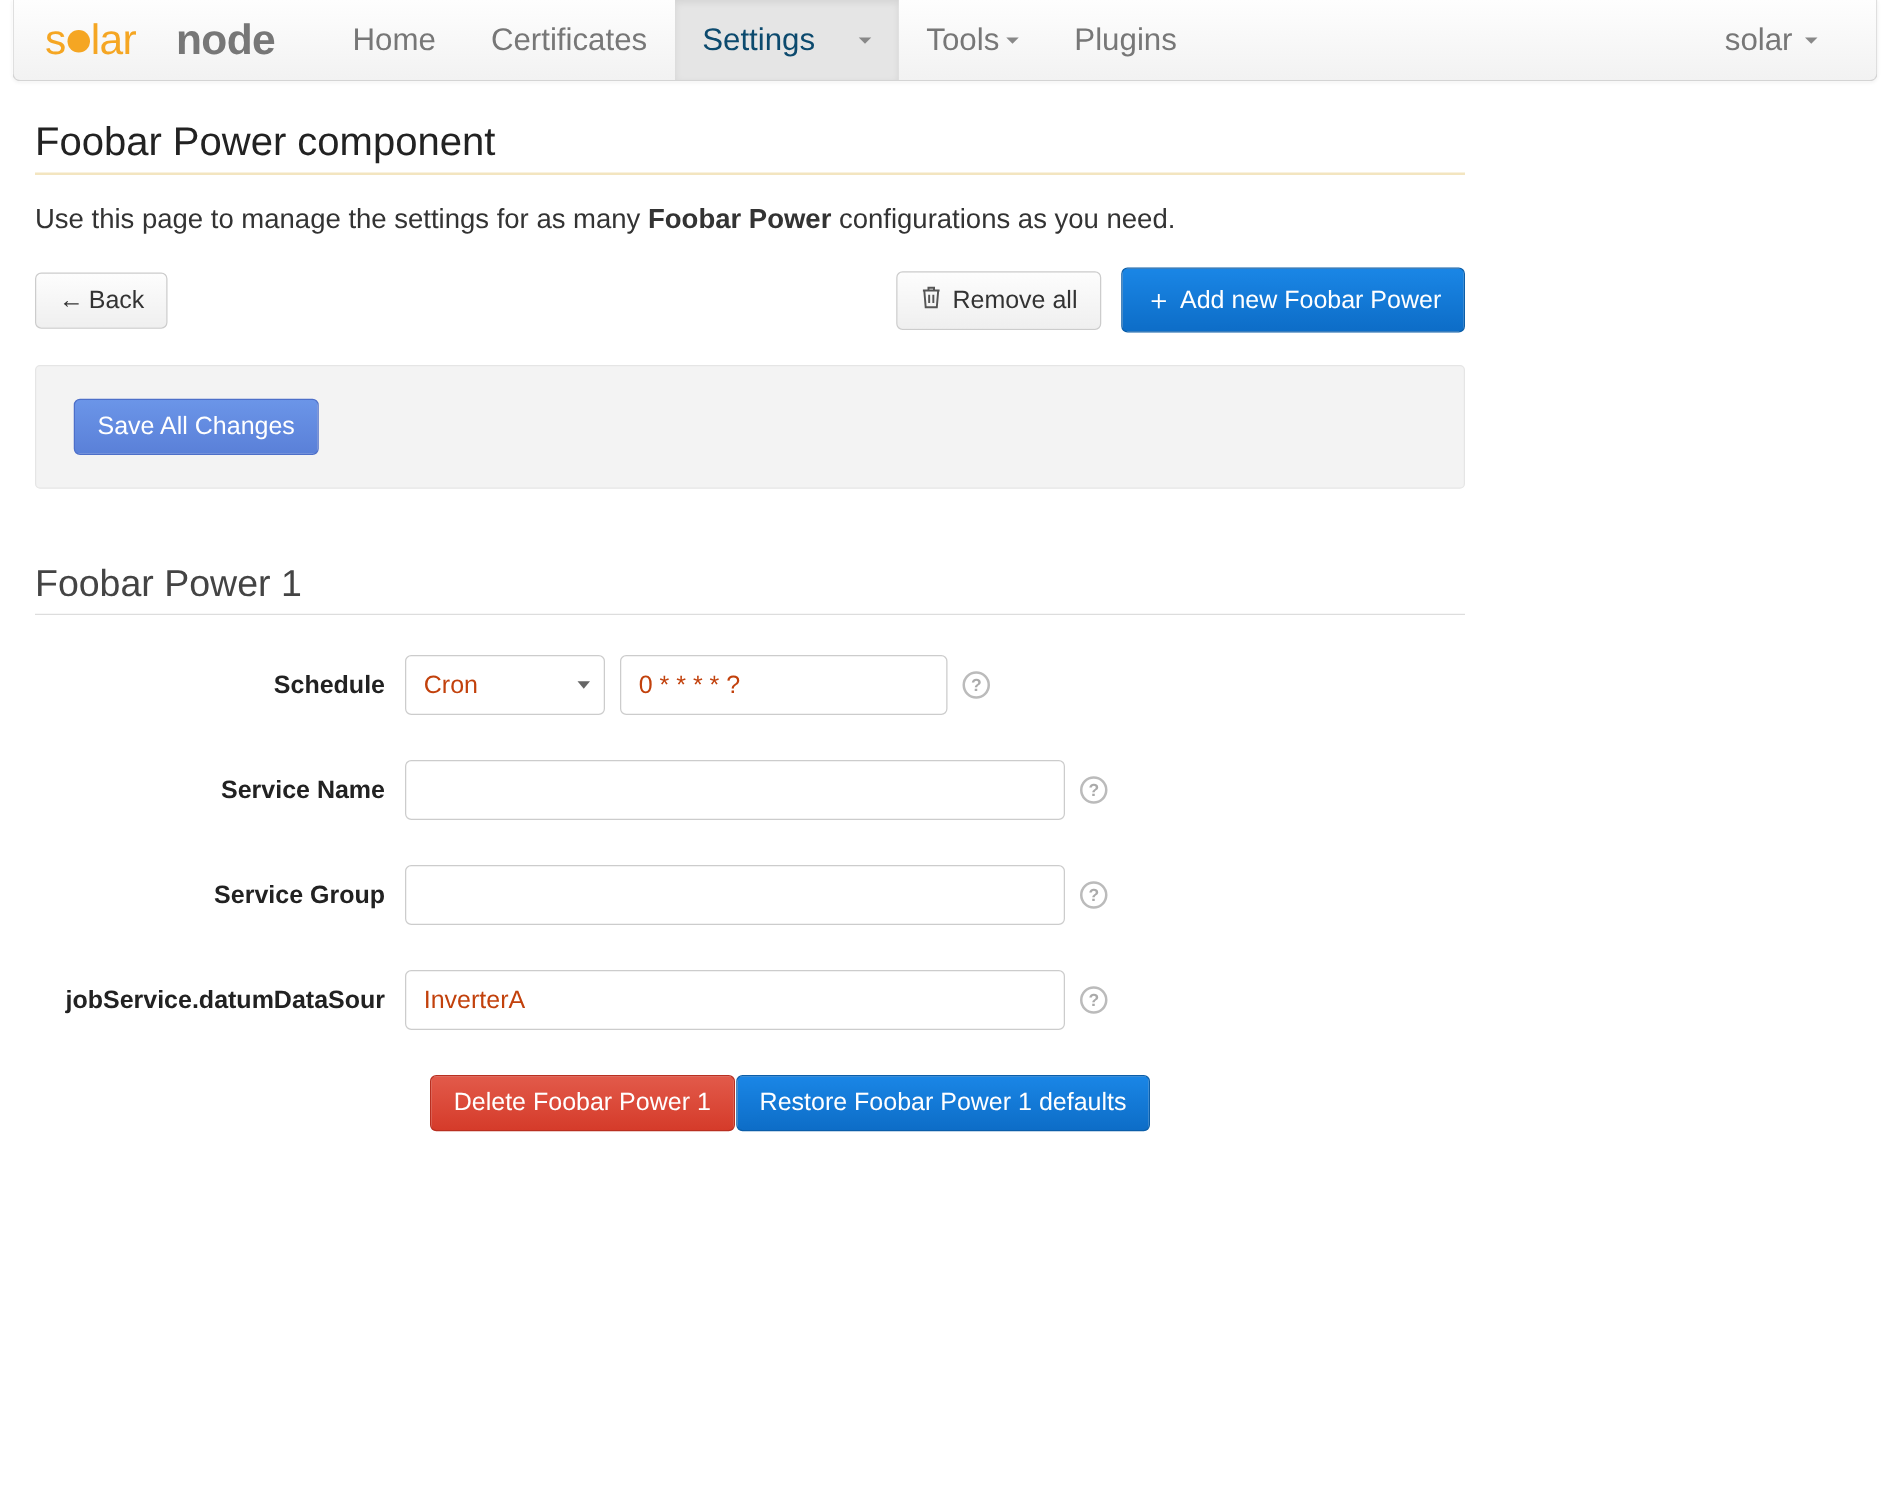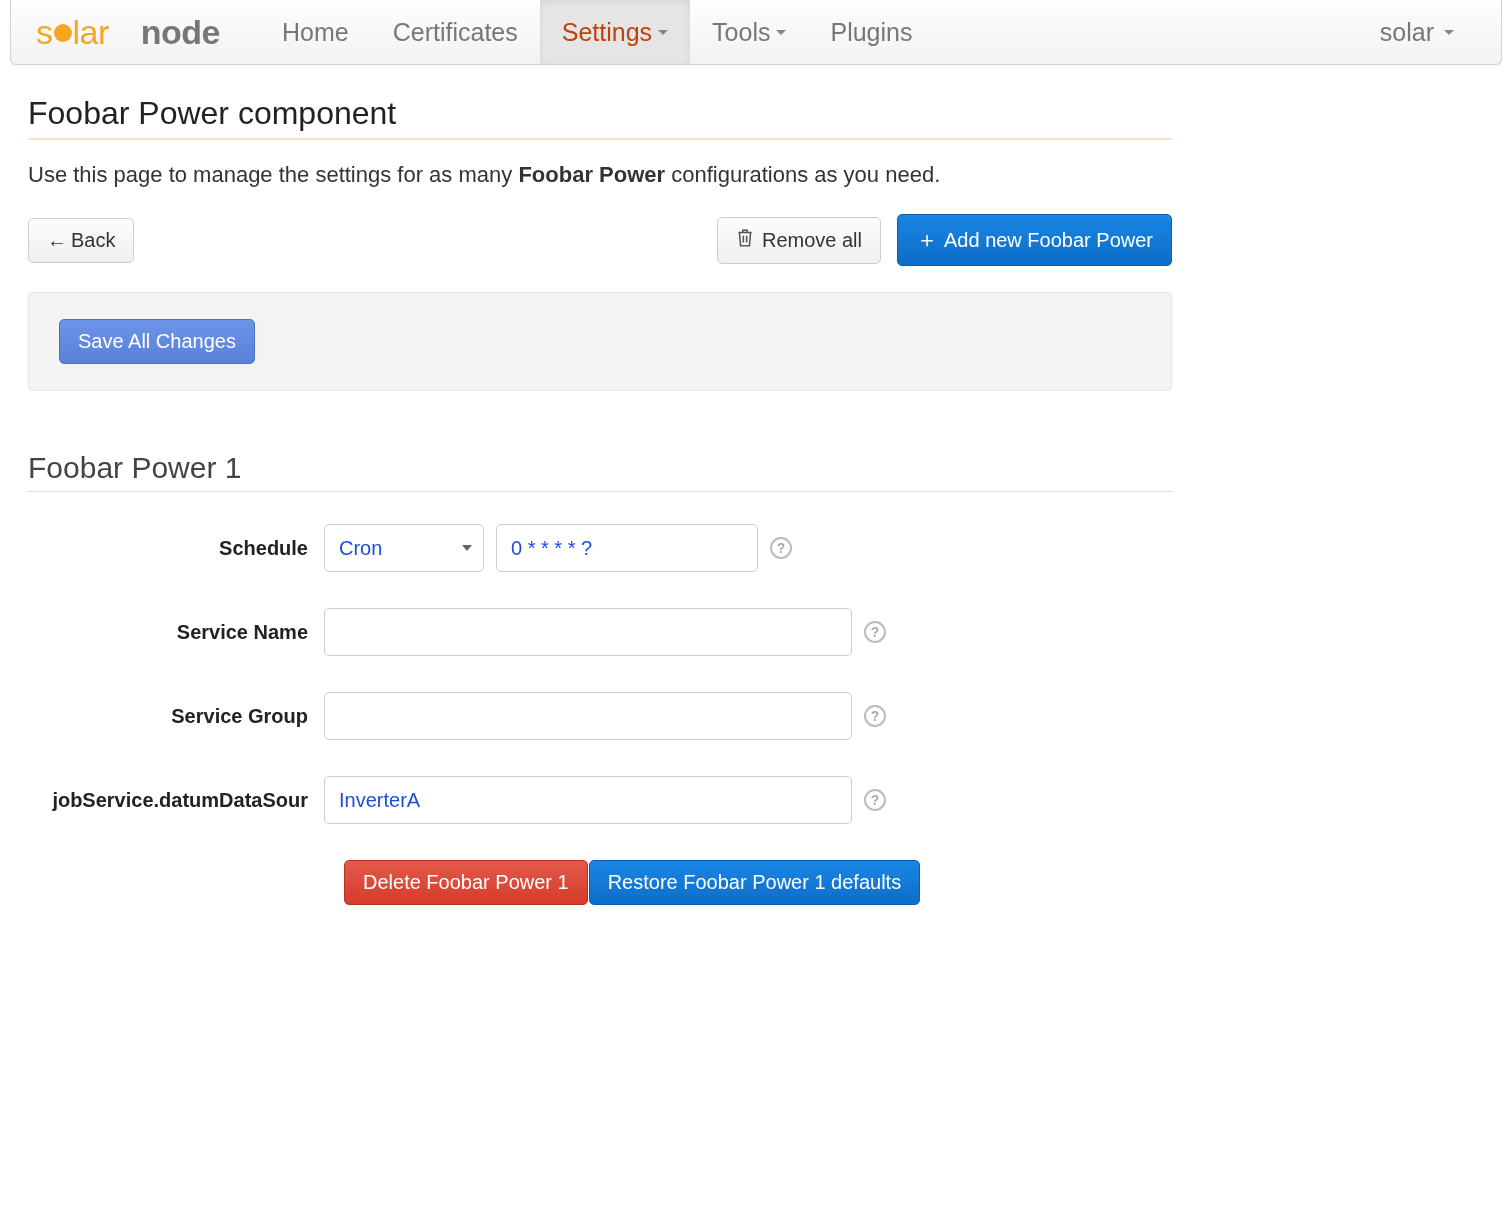--- a/index.html
+++ b/index.html
@@ -45,22 +45,23 @@
   display: flex;
   align-items: center;
   height: 100%;
   padding: 0 22px;
   font-size: 25px;
   color: #777;
   cursor: pointer;
 }
 .nav-item.active {
   background: #e5e5e5;
-  color: #c2410c;
+  color: #0c4a6e;
   box-shadow: inset 0 2px 6px rgba(0,0,0,0.08);
+  gap: 29px;
 }
 .nav-spacer { flex: 1; }
 .caret {
   display: inline-block;
   width: 0; height: 0;
   border-left: 5px solid transparent;
   border-right: 5px solid transparent;
   border-top: 5px solid #888;
   margin-left: 6px;
 }
@@ -154,21 +155,21 @@
   align-items: center;
   gap: 12px;
 }
 .input, .select {
   height: 48px;
   font-size: 20px;
   padding: 8px 14px;
   border: 1px solid #ccc;
   border-radius: 5px;
   background: #fff;
-  color: #1d4ed8;
+  color: #c2410c;
 }
 .select {
   width: 160px;
   appearance: none;
   background-image: none;
   background: #fff;
   position: relative;
 }
 .select-wrap { position: relative; display: inline-block; }
 .select-wrap::after {

